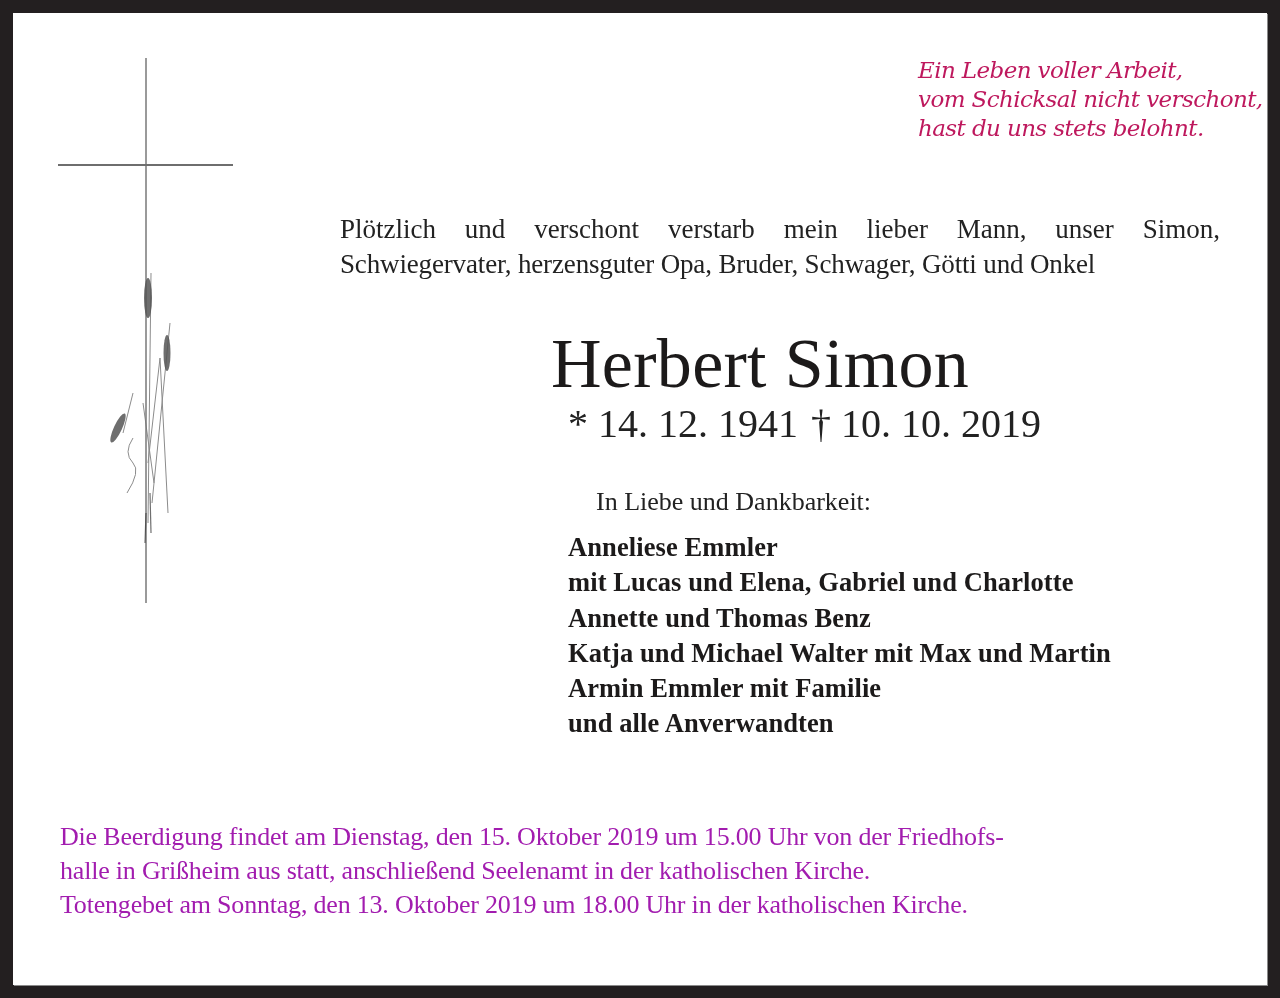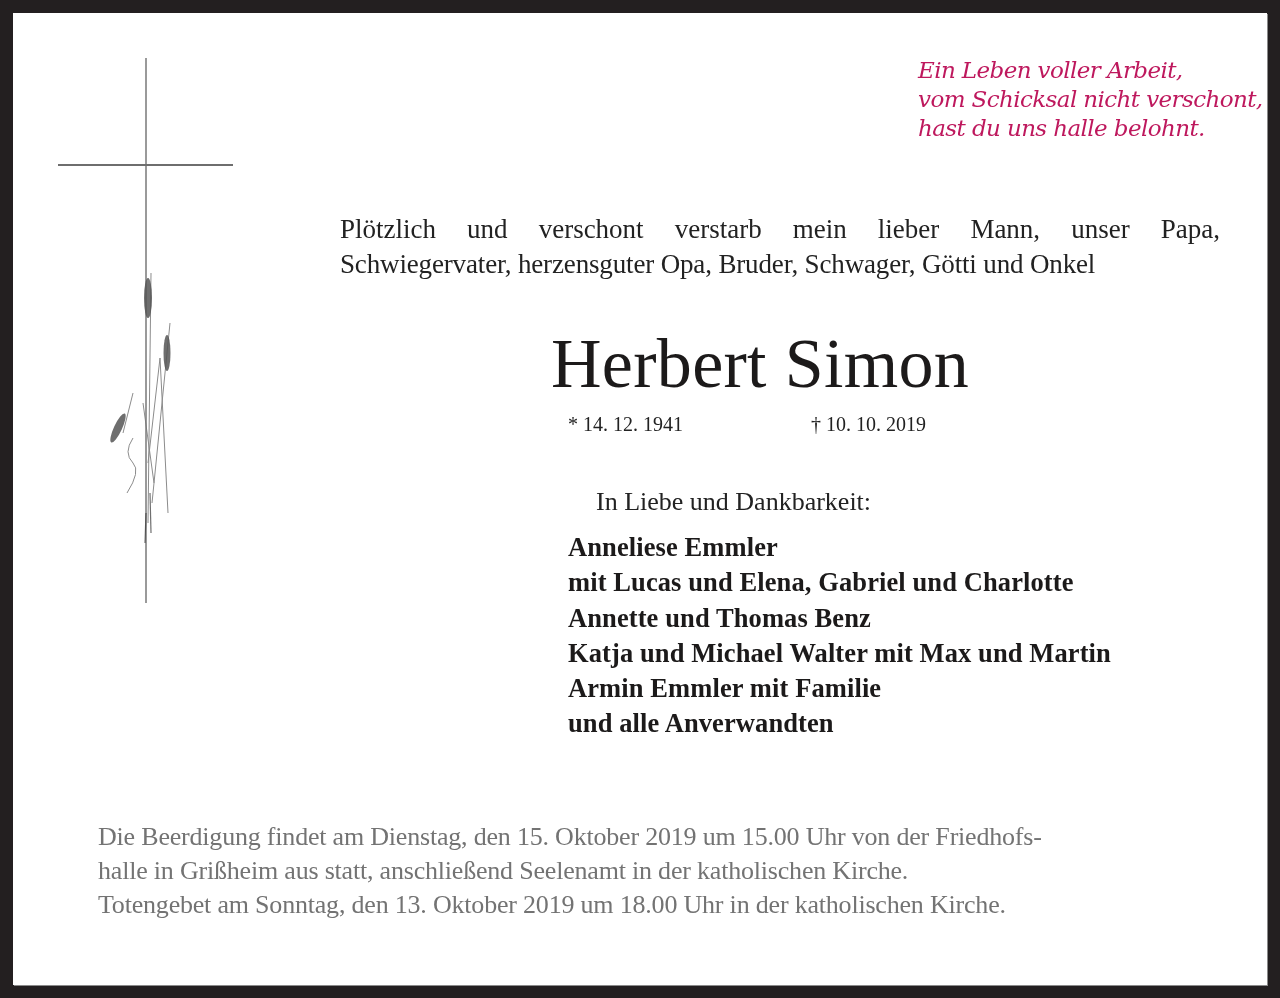--- a/index.html
+++ b/index.html
@@ -72,21 +72,21 @@
       font-family: "Liberation Serif", serif;
       font-size: 70px;
       line-height: 80px;
       color: #1c1a1a;
       white-space: nowrap;
       letter-spacing: 0.3px;
     }
     .dates {
       left: 555px; top: 394px;
       font-family: "Liberation Serif", serif;
-      font-size: 20px;
+      font-size: 40px;
       line-height: 34px;
       color: #222;
       white-space: nowrap;
     }
     .dates .death { position: absolute; left: 243px; top: 0; }
 
     
     .mourn-intro {
       left: 555px; top: 473px;
       font-family: "Liberation Serif", serif;
@@ -116,22 +116,21 @@
     }
     .address div { white-space: nowrap; }
 
     
     .notice {
       left: 47px; top: 807px;
       width: 1160px;
       font-family: "Liberation Serif", serif;
       font-size: 26px;
       line-height: 34px;
-      color: #737373;
-      margin-left: 38px;
+      color: #a21caf;
     }
     .notice div { white-space: nowrap; letter-spacing: -0.2px; }
   </style>
 </head>
 <body>
 
 <div class="card">
 
   <div class="abs cross-v"></div>
   <div class="abs cross-h"></div>
@@ -154,34 +153,34 @@
     </g>
     <g stroke="#333" stroke-width="1.2" opacity="0.7">
       <line x1="58" y1="260" x2="57" y2="290"></line>
       <line x1="62" y1="240" x2="63" y2="280"></line>
     </g>
   </svg>
 
   <div class="abs poem">
     <div>Ein Leben voller Arbeit,</div>
     <div>vom Schicksal nicht verschont,</div>
-    <div>hast du uns halle belohnt.</div>
+    <div>hast du uns stets belohnt.</div>
   </div>
 
   <div class="abs intro">
     <div class="l1">
       <span>Plötzlich</span>
       <span>und</span>
       <span>verschont</span>
       <span>verstarb</span>
       <span>mein</span>
       <span>lieber</span>
       <span>Mann,</span>
       <span>unser</span>
-      <span>Papa,</span>
+      <span>Simon,</span>
     </div>
     <div class="l2">Schwiegervater, herzensguter Opa, Bruder, Schwager, Götti und Onkel</div>
   </div>
 
   <div class="abs name">Herbert Simon</div>
 
   <div class="abs dates">
     <span>* 14. 12. 1941</span>
     <span class="death">† 10. 10. 2019</span>
   </div>

